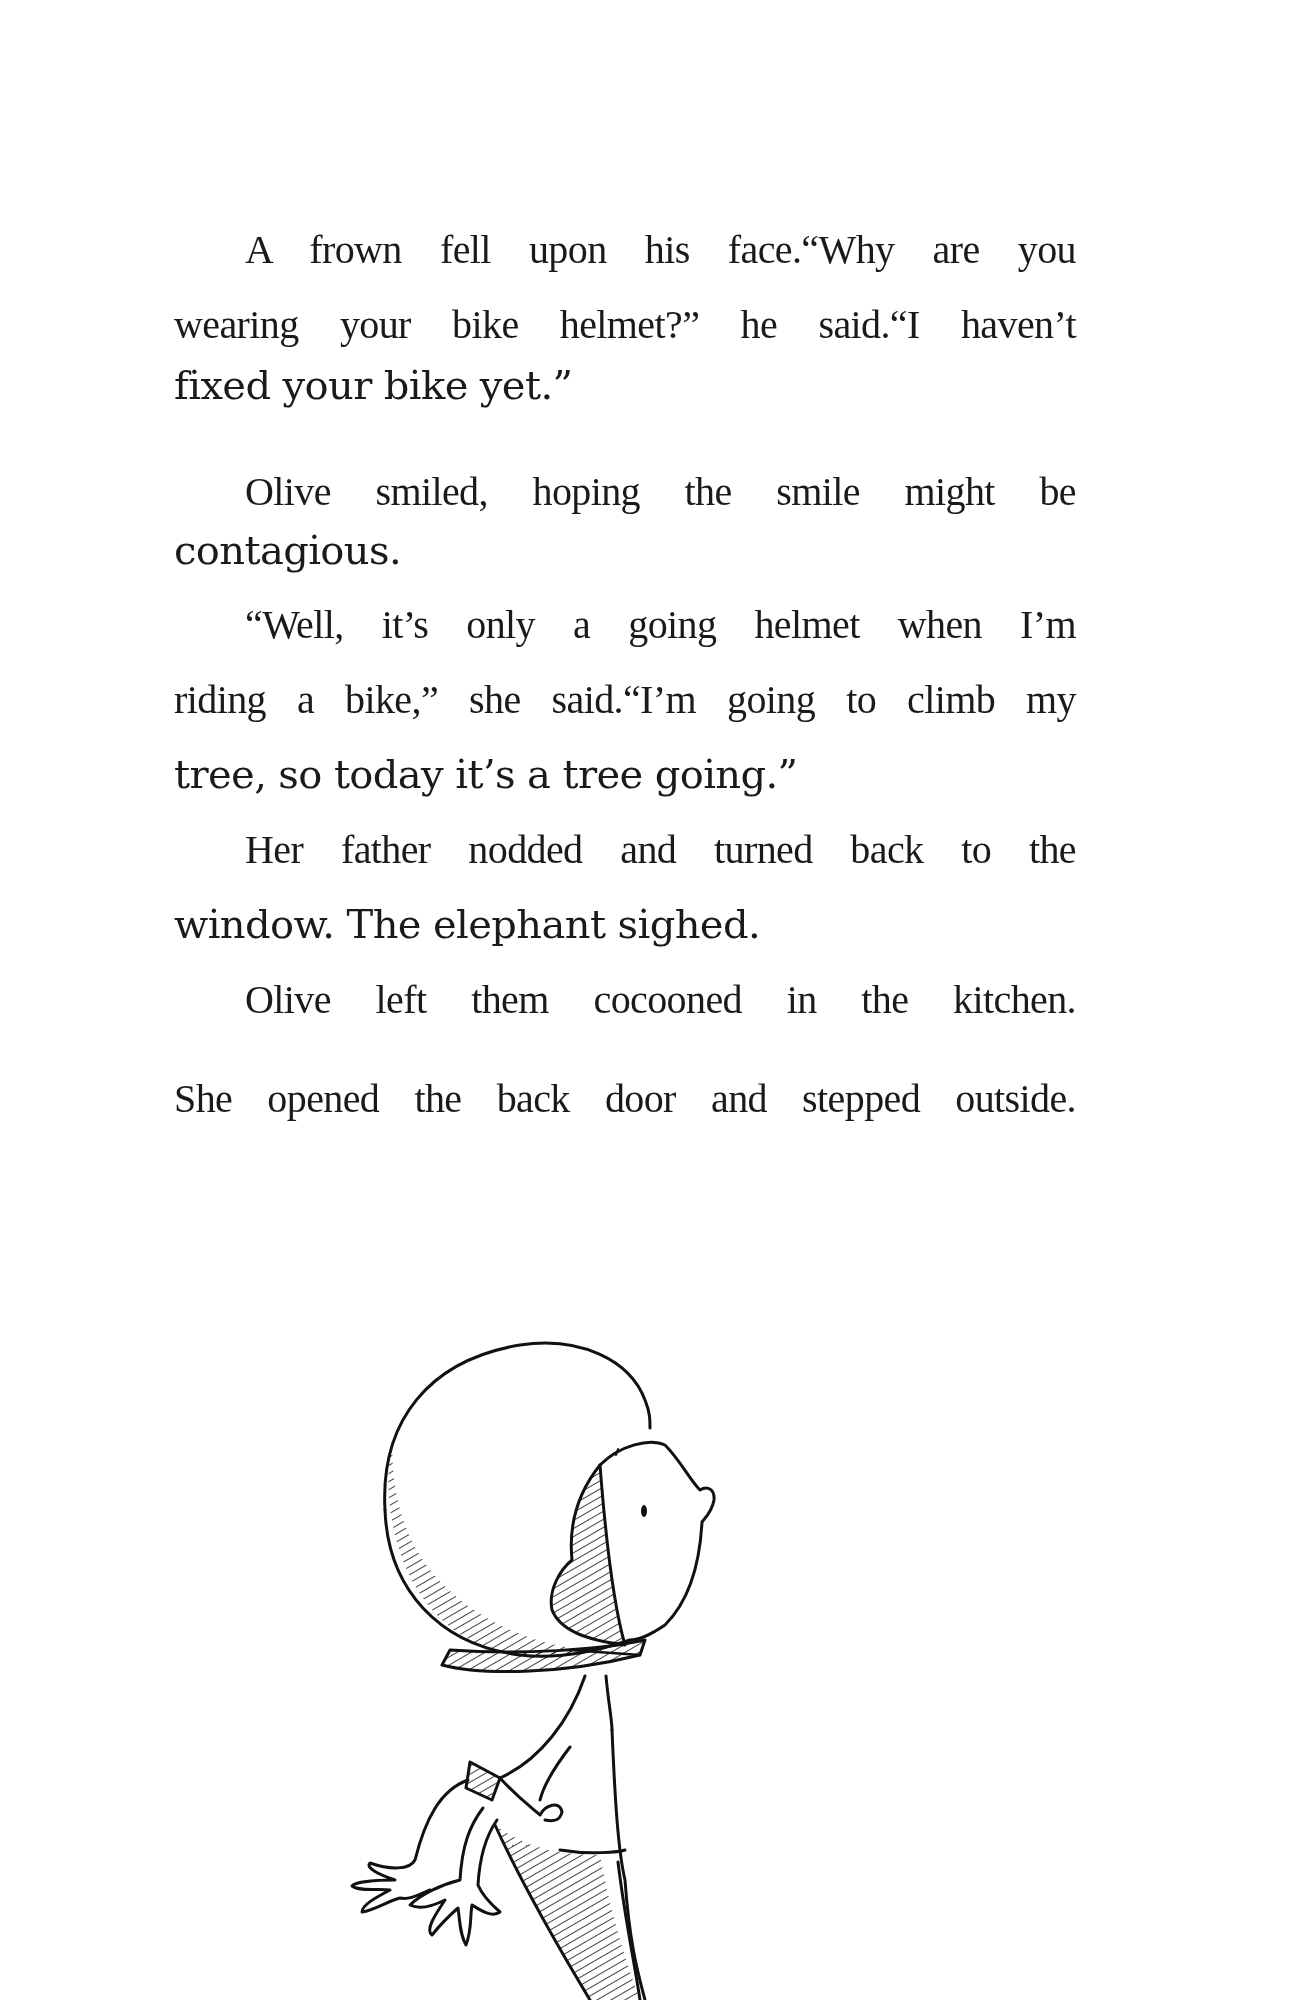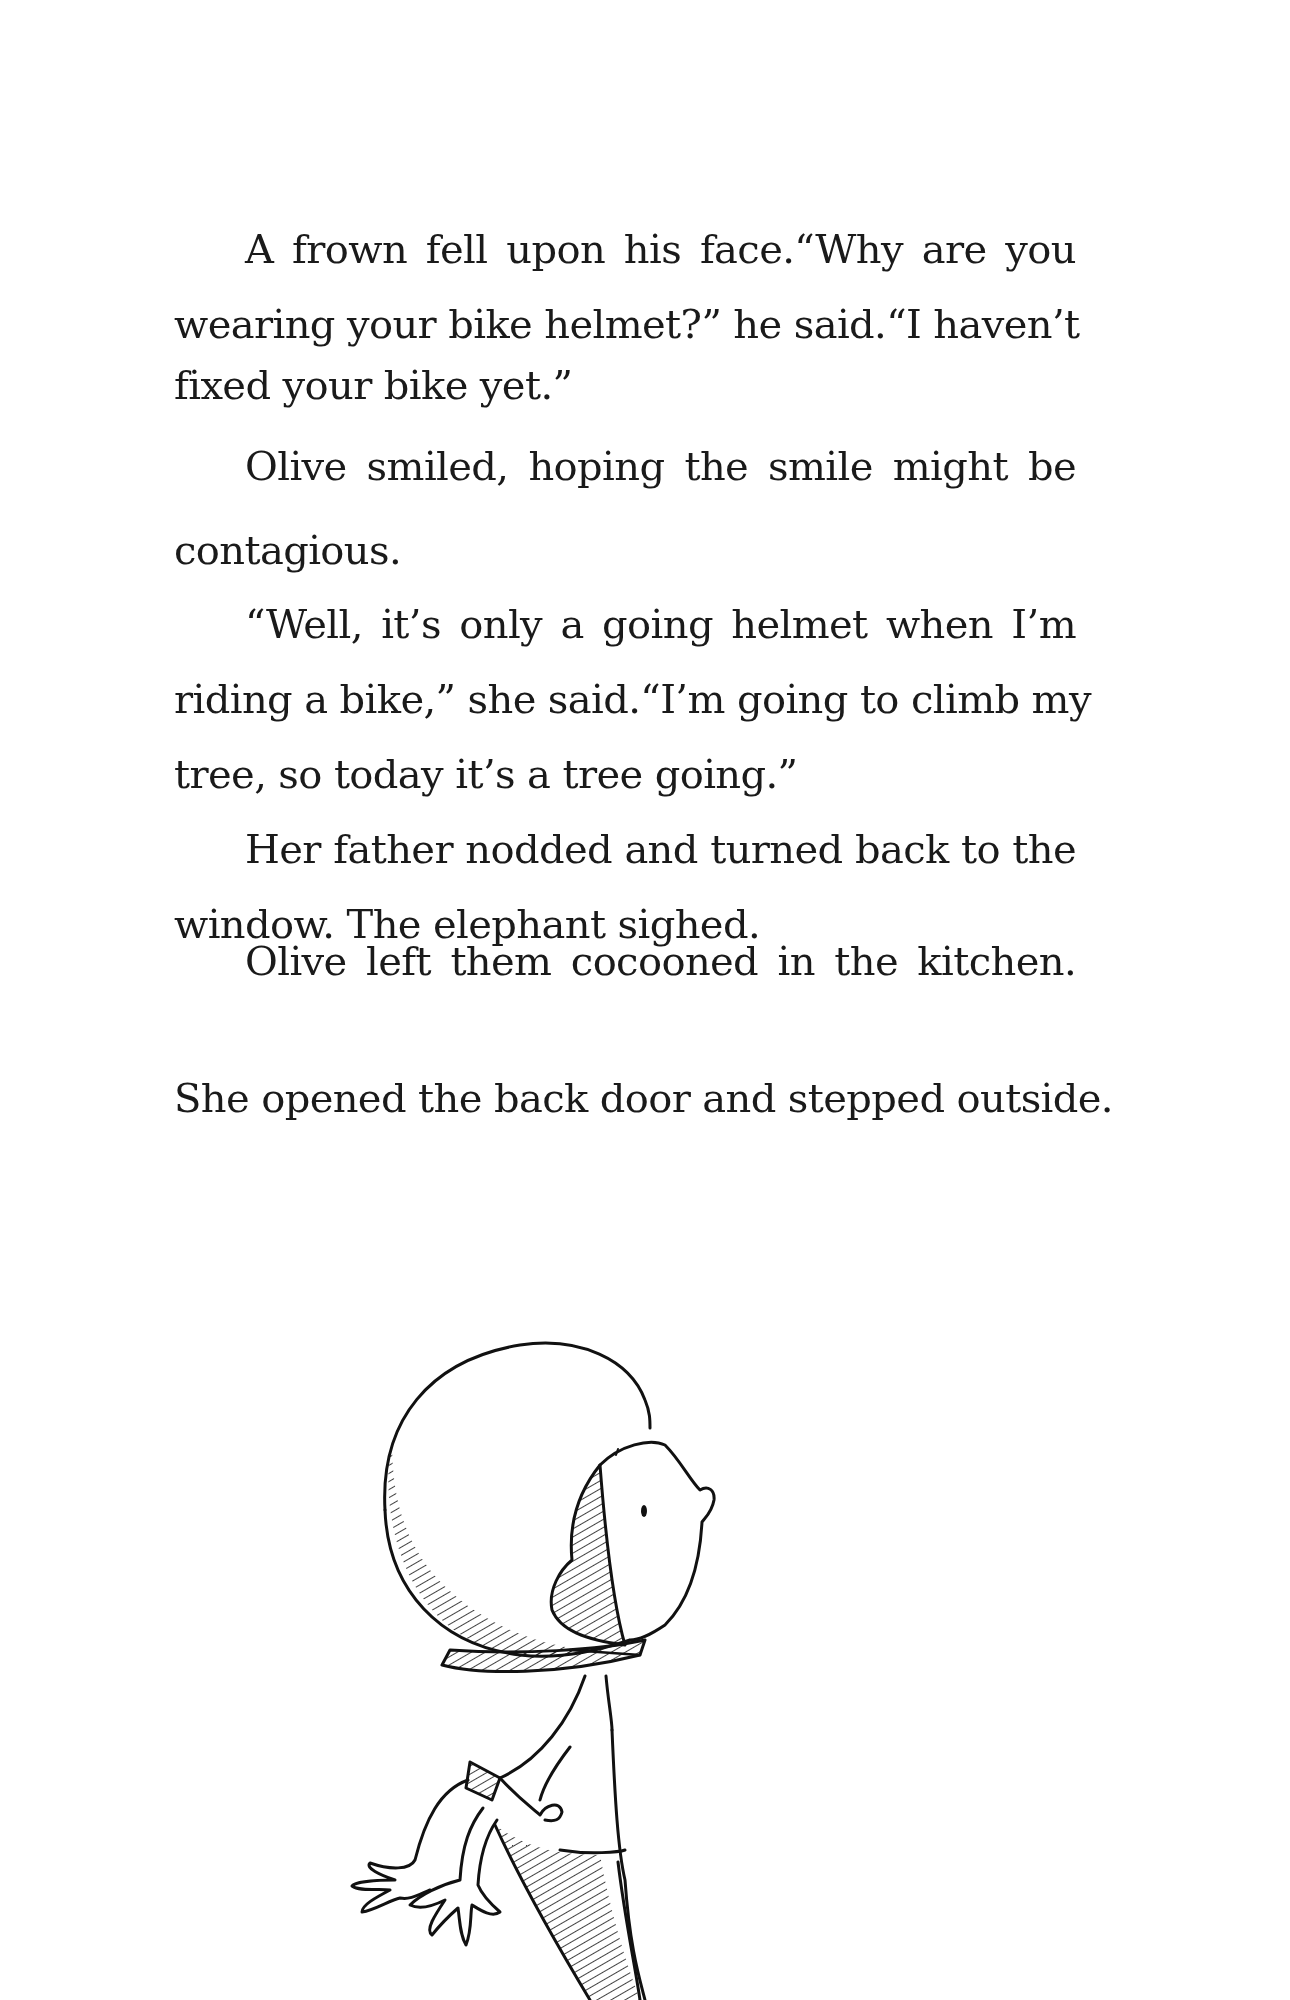--- a/index.html
+++ b/index.html
@@ -5,40 +5,40 @@
   html, body { margin: 0; padding: 0; background: #ffffff; }
   body { width: 1290px; height: 2000px; position: relative; overflow: hidden; }
   .page { position: absolute; left: 0; top: 0; width: 1290px; height: 2000px; background: #fff; }
   .text-block { position: absolute; left: 174px; top: 0; width: 902px; }
   .line {
     position: absolute; left: 0; width: 902px; height: 75px;
     font-family: "DejaVu Serif", "Liberation Serif", serif;
     font-size: 40px; line-height: 75px; color: #1a1a1a;
     white-space: nowrap; letter-spacing: -0.6px;
   }
-  .line.just { text-align: justify; text-align-last: justify; }
+  .line.just { text-align: justify; text-align-last: justify; font-family: Liberation Serif, serif; }
   .line.indent { padding-left: 71px; width: 831px; }
   .illustration { position: absolute; left: 330px; top: 1320px; width: 420px; height: 680px; }
 </style>
 </head>
 <body>
 
 <div class="page">
   <div class="text-block">
     <div class="line just indent" style="top:212px">A frown fell upon his face.“Why are you</div>
     <div class="line just" style="top:287px">wearing your bike helmet?” he said.“I haven’t</div>
     <div class="line" style="top:348px">fixed your bike yet.”</div>
-    <div class="line just indent" style="top:429px">Olive smiled, hoping the smile might be</div>
+    <div class="line just indent" style="top:454px">Olive smiled, hoping the smile might be</div>
     <div class="line" style="top:513px">contagious.</div>
     <div class="line just indent" style="top:587px">“Well, it’s only a going helmet when I’m</div>
     <div class="line just" style="top:662px">riding a bike,” she said.“I’m going to climb my</div>
     <div class="line" style="top:737px">tree, so today it’s a tree going.”</div>
     <div class="line just indent" style="top:812px">Her father nodded and turned back to the</div>
     <div class="line" style="top:887px">window. The elephant sighed.</div>
-    <div class="line just indent" style="top:924px">Olive left them cocooned in the kitchen.</div>
+    <div class="line just indent" style="top:962px">Olive left them cocooned in the kitchen.</div>
     <div class="line just" style="top:1061px">She opened the back door and stepped outside.</div>
   </div>
 
   <svg class="illustration" viewBox="330 1320 420 680" width="420" height="680" fill="none" stroke="#111" stroke-width="3" stroke-linecap="round" stroke-linejoin="round">
     <defs>
       <pattern id="hatch" width="7" height="7" patternUnits="userSpaceOnUse" patternTransform="rotate(60)">
         <line x1="0" y1="0" x2="0" y2="7" stroke="#111" stroke-width="1.6"></line>
       </pattern>
     </defs>
 

